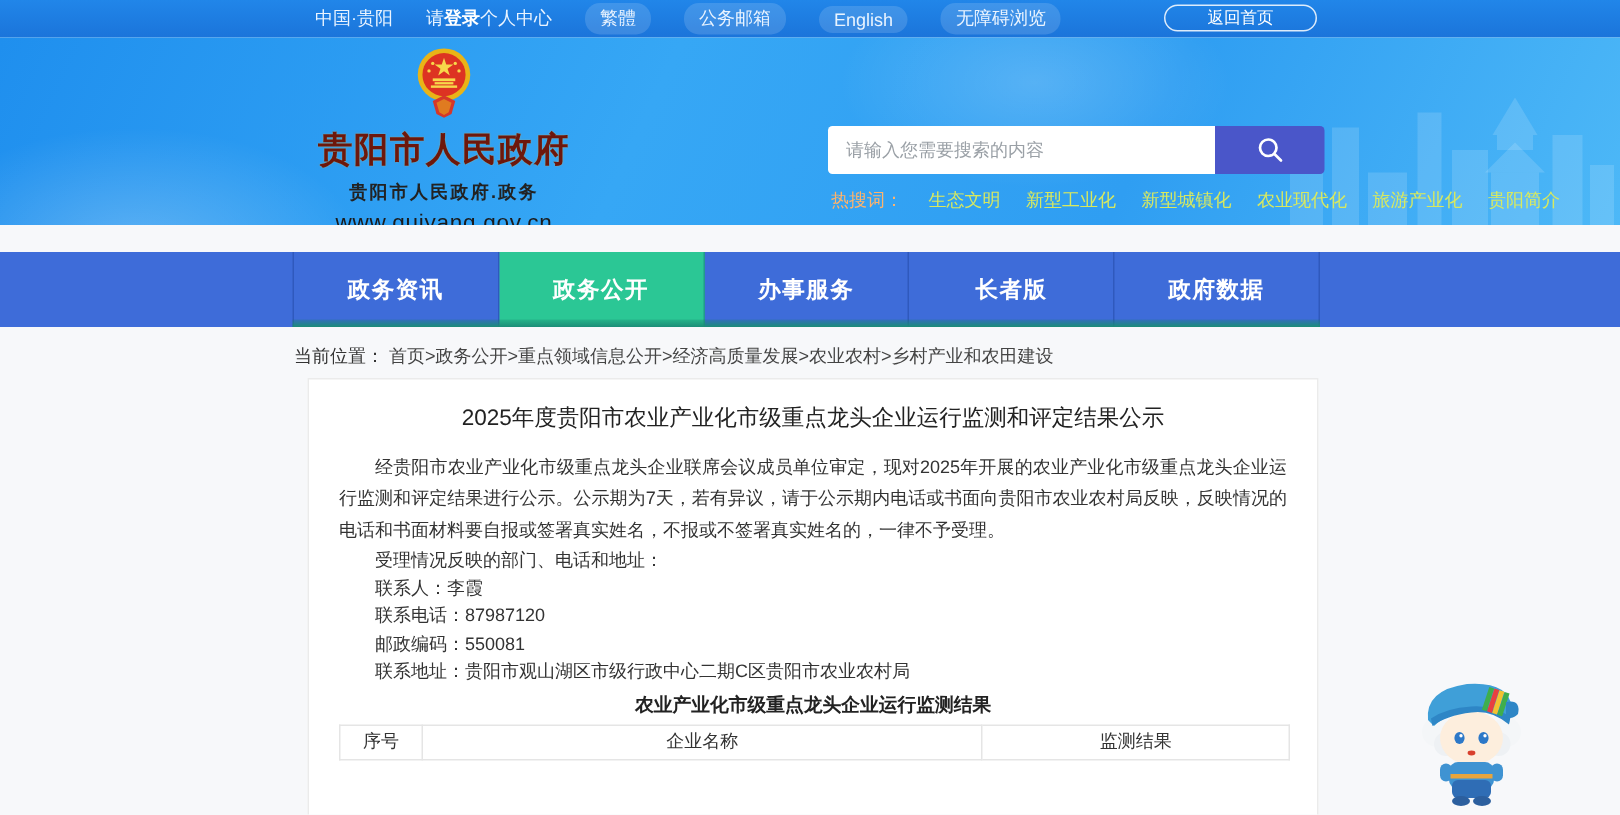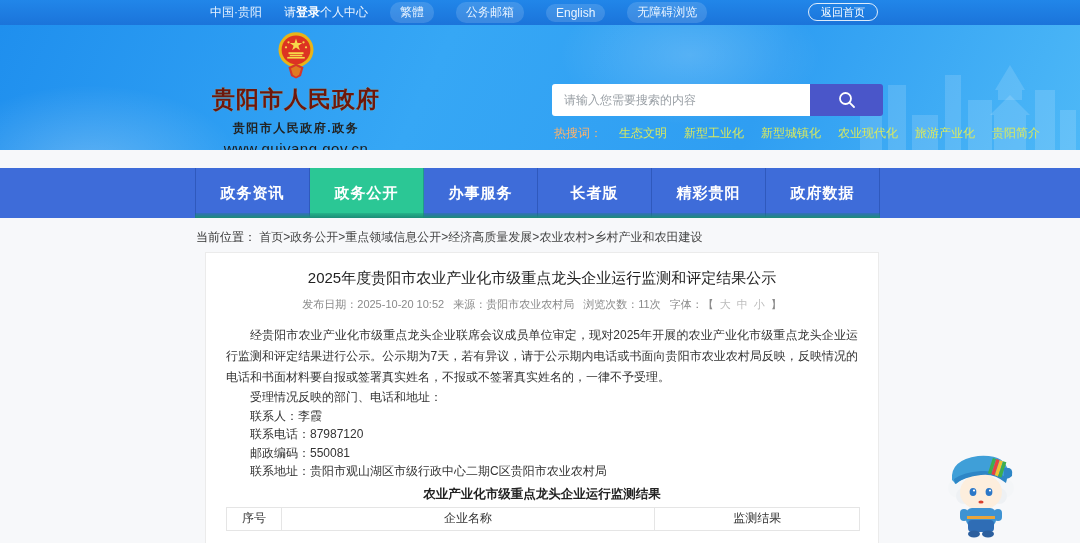--- a/index.html
+++ b/index.html
@@ -14,21 +14,21 @@
     position:absolute; left:0; top:0; width:1080px; height:25px;
     background:linear-gradient(180deg,#2186e9,#1b74da);
     display:flex; align-items:center; font-size:12px; color:#eaf4ff;
   }
   .topbar-inner { position:absolute; left:210px; top:0; height:25px; display:flex; align-items:center; gap:22px; }
   .tb-link { cursor:pointer; white-space:nowrap; }
   .tb-pill { background:rgba(255,255,255,.14); border-radius:10px; padding:2px 10px; }
   .tb-bold { font-weight:bold; color:#fff; }
   .home-btn {
     position:absolute; right:202px; top:3px; height:18px; line-height:16px;
-    border:1px solid rgba(255,255,255,.85); border-radius:9px; padding:0 12px;
+    border:1px solid rgba(255,255,255,.85); border-radius:9px; padding:0 28px;
     font-size:11px; color:#fff; cursor:pointer;
   }
   
   .banner {
     position:absolute; left:0; top:25px; width:1080px; height:125px;
     background:linear-gradient(115deg,#1f8fee 0%,#36a7f5 40%,#2f9ef2 70%,#4db8f7 100%);
     overflow:hidden;
   }
   .banner .glow1 { position:absolute; left:-60px; top:60px; width:300px; height:160px; border-radius:50%;
     background:radial-gradient(closest-side,rgba(255,255,255,.25),rgba(255,255,255,0)); }
@@ -163,39 +163,32 @@
     <span class="hot-term">贵阳简介</span>
   </div>
 </div>
 
 <div class="nav">
   <div class="nav-inner">
     <div class="nav-item">政务资讯</div>
     <div class="nav-item active">政务公开</div>
     <div class="nav-item">办事服务</div>
     <div class="nav-item">长者版</div>
-    <div class="nav-item">精彩贵阳</div>
     <div class="nav-item">政府数据</div>
   </div>
   <div class="nav-accent"></div>
 </div>
 
 <div class="crumb">
   <span>当前位置：</span>
   <span class="crumb-path">首页&gt;政务公开&gt;重点领域信息公开&gt;经济高质量发展&gt;农业农村&gt;乡村产业和农田建设</span>
 </div>
 
 <div class="panel">
   <div class="art-title">2025年度贵阳市农业产业化市级重点龙头企业运行监测和评定结果公示</div>
-  <div class="art-meta">
-    <span>发布日期：2025-10-20 10:52</span>
-    <span>来源：贵阳市农业农村局</span>
-    <span>浏览次数：11次</span>
-    <span>字体：【</span><span class="font-size-opt">大</span><span class="font-size-opt">中</span><span class="font-size-opt">小</span><span>】</span>
-  </div>
 
   <p class="p-lead">经贵阳市农业产业化市级重点龙头企业联席会议成员单位审定，现对2025年开展的农业产业化市级重点龙头企业运行监测和评定结果进行公示。公示期为7天，若有异议，请于公示期内电话或书面向贵阳市农业农村局反映，反映情况的电话和书面材料要自报或签署真实姓名，不报或不签署真实姓名的，一律不予受理。</p>
   <p class="p-line">受理情况反映的部门、电话和地址：</p>
   <p class="p-line">联系人：李霞</p>
   <p class="p-line">联系电话：87987120</p>
   <p class="p-line">邮政编码：550081</p>
   <p class="p-line">联系地址：贵阳市观山湖区市级行政中心二期C区贵阳市农业农村局</p>
 
   <div class="tbl-caption">农业产业化市级重点龙头企业运行监测结果</div>
   <table class="result">

